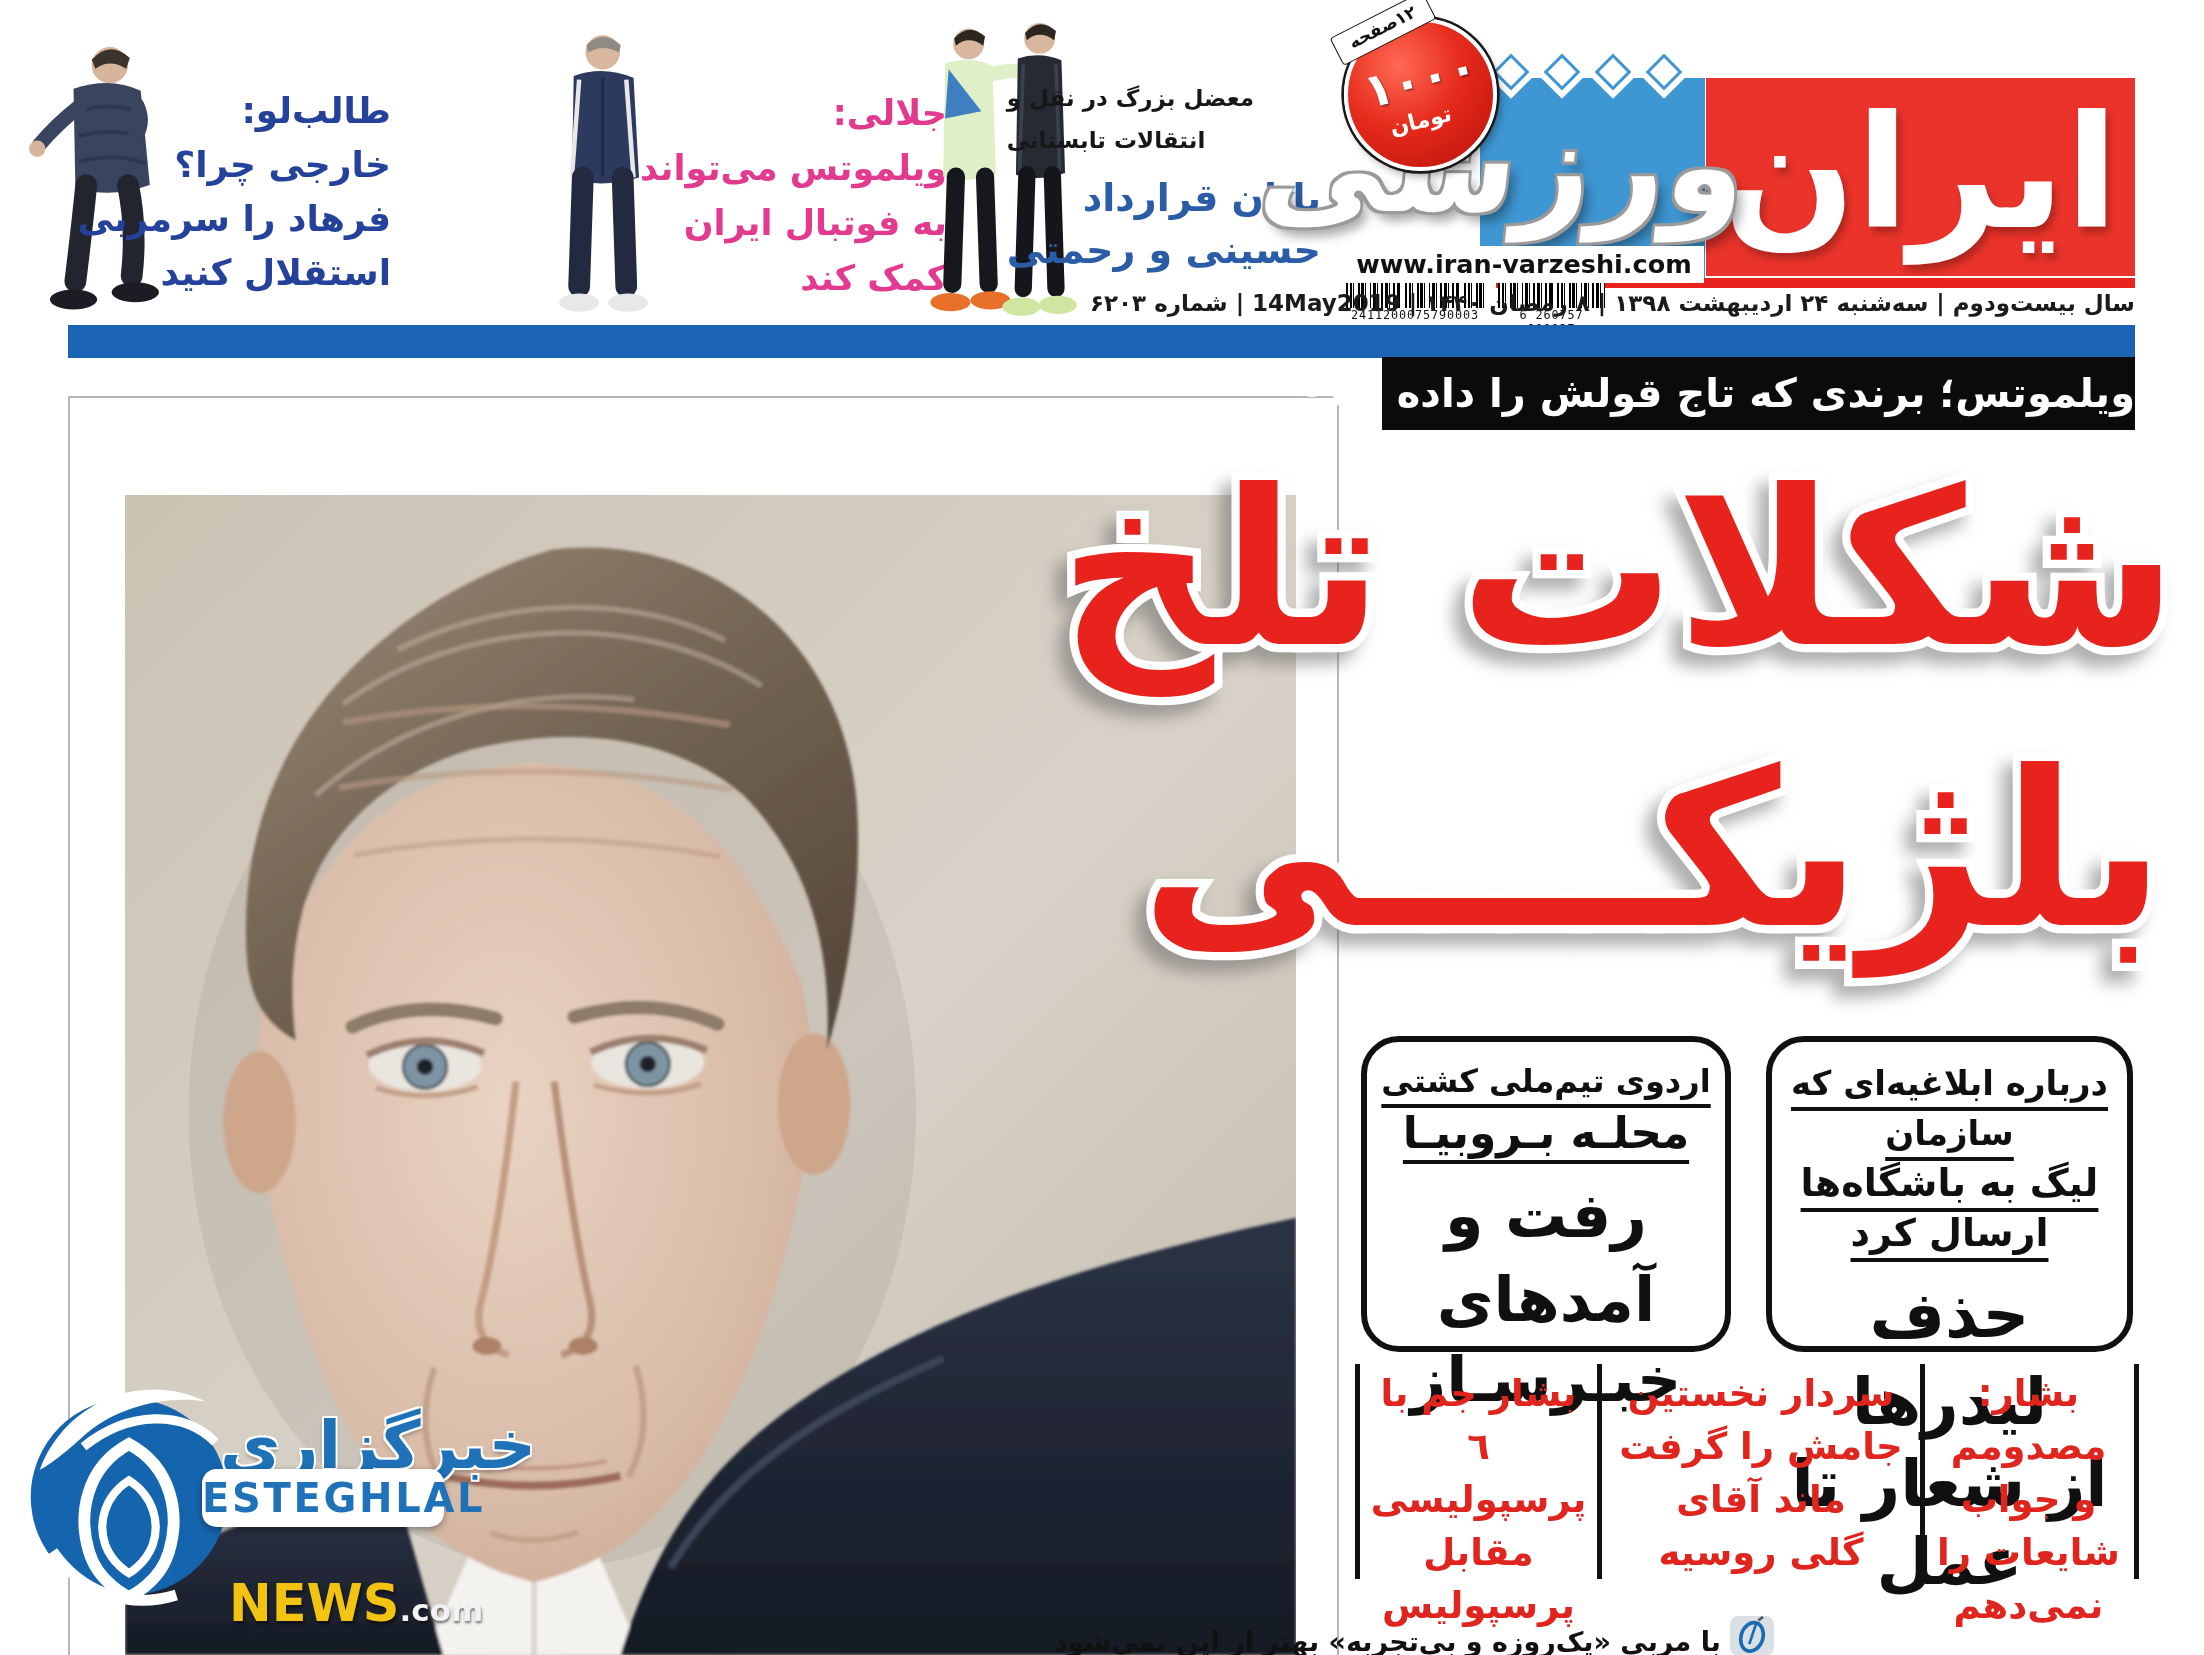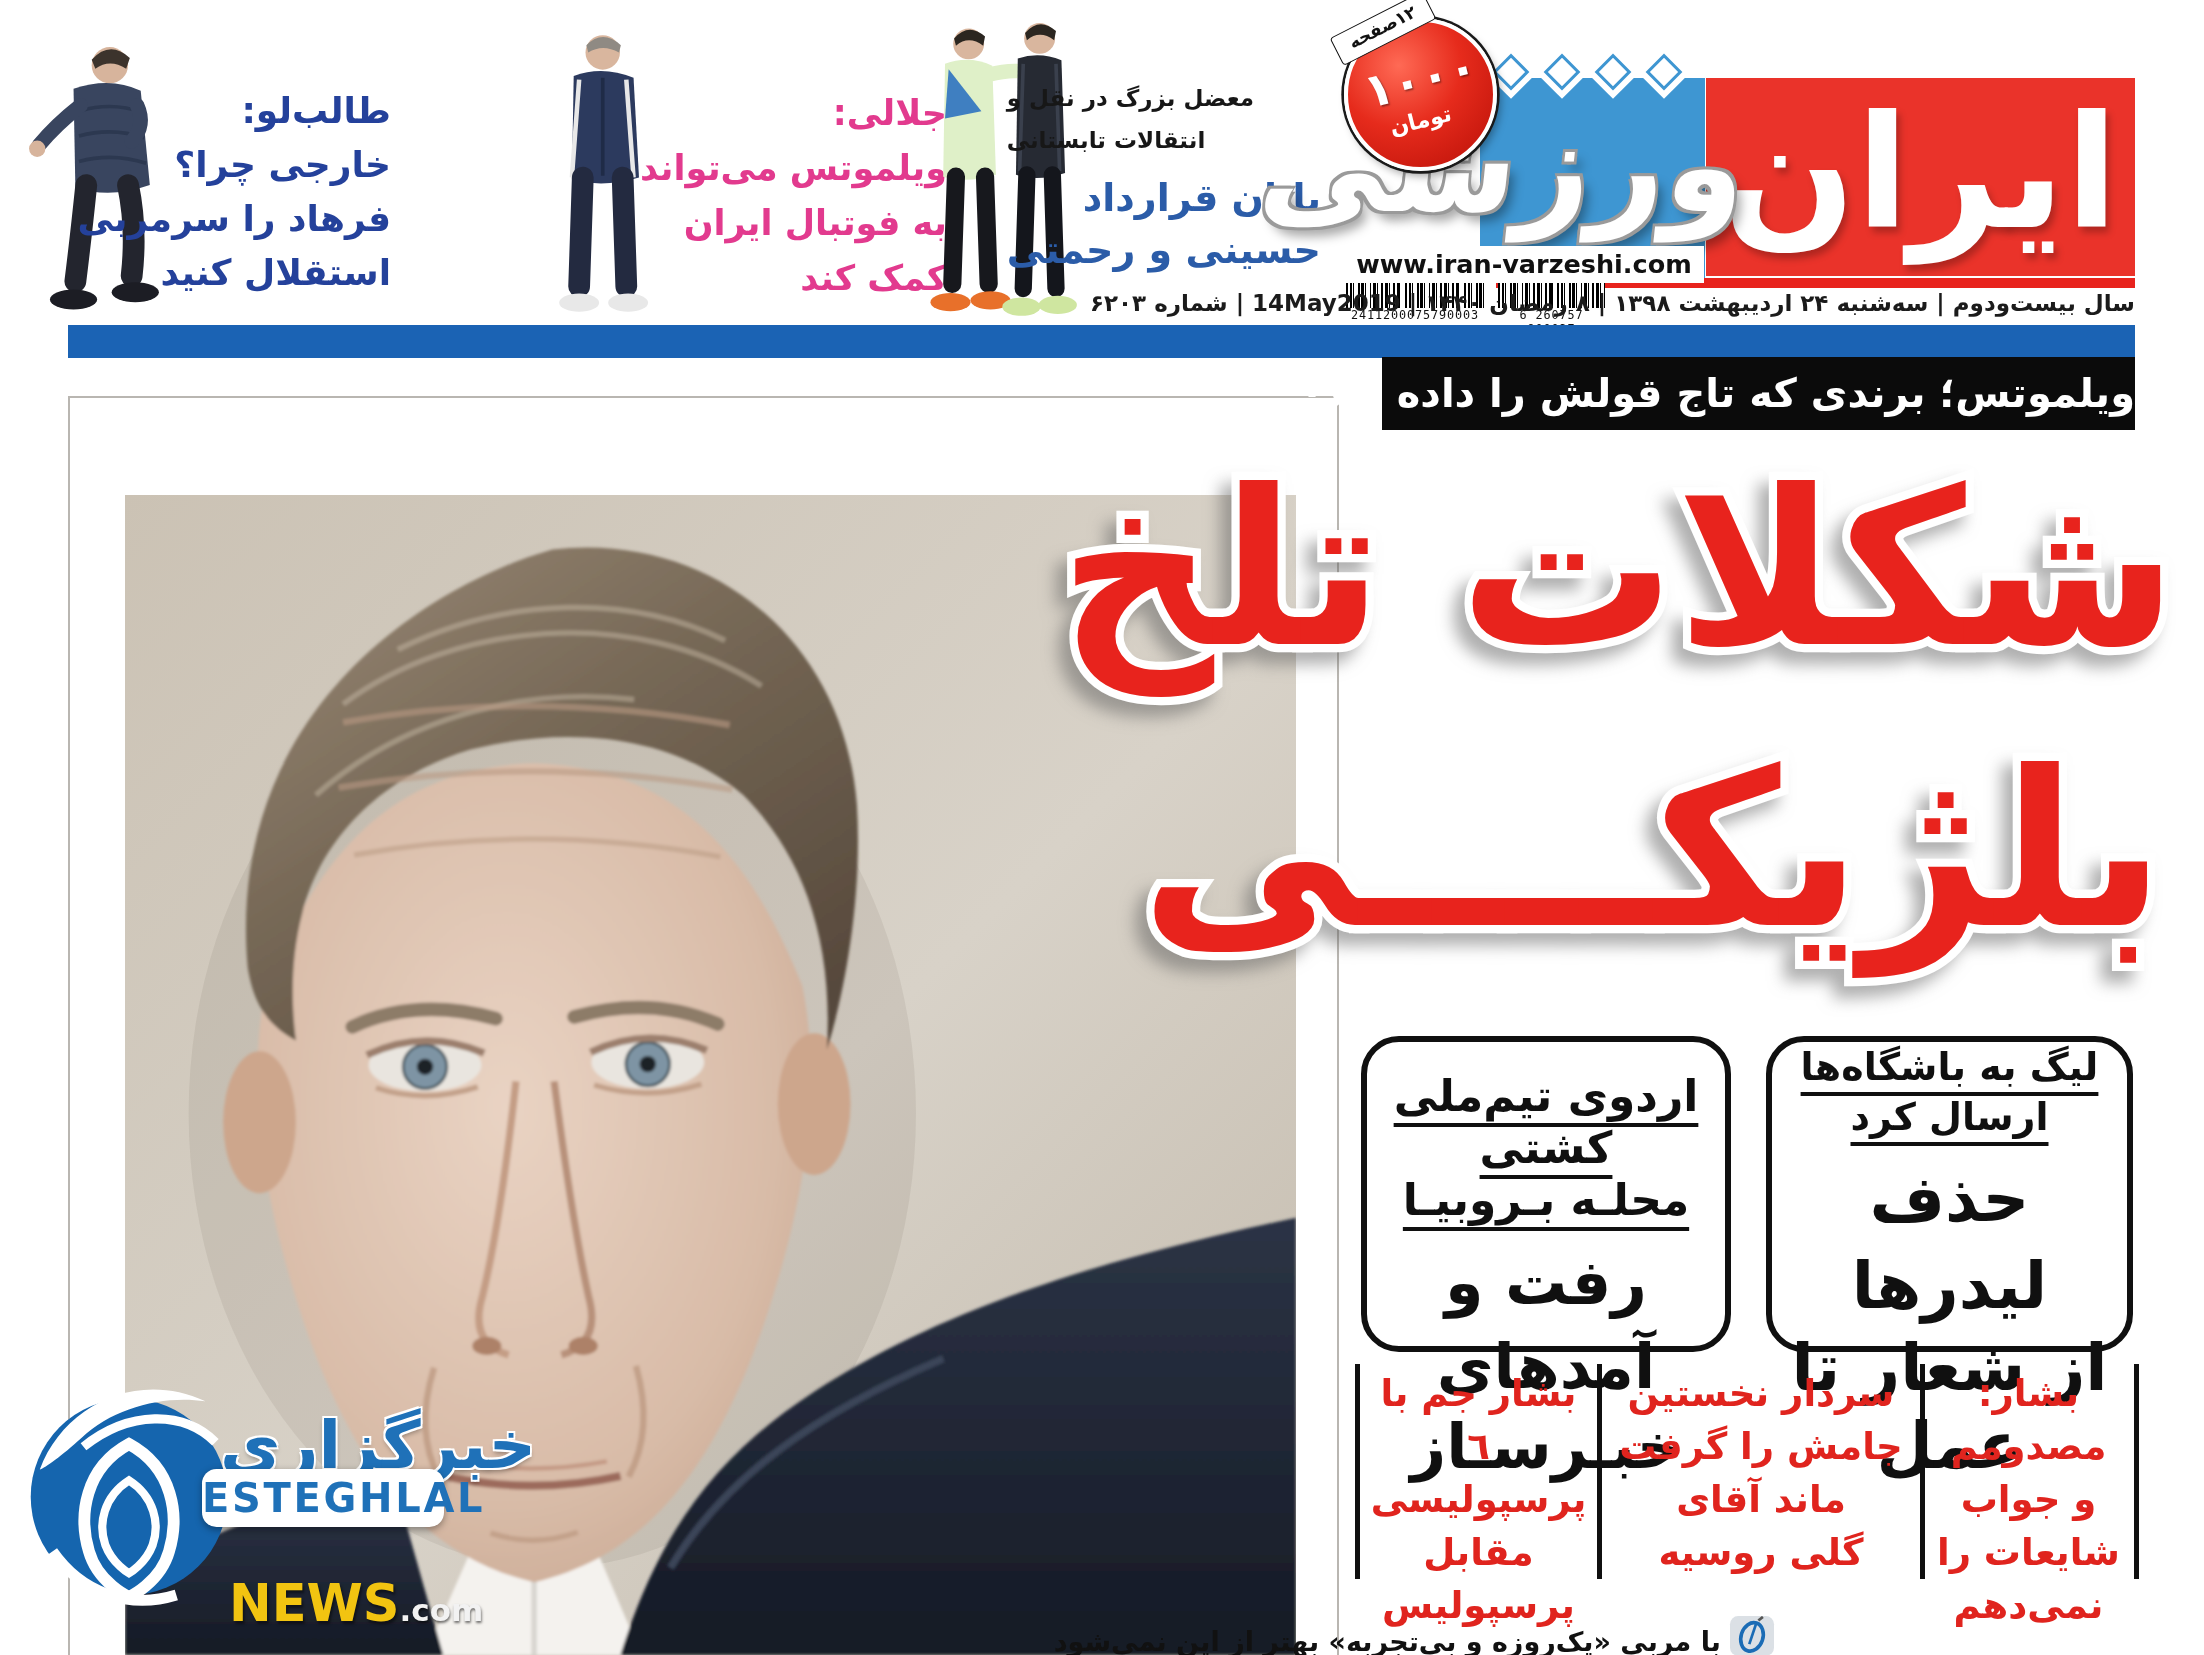--- a/index.html
+++ b/index.html
@@ -258,27 +258,28 @@
 <div class="abs red-wrap" style="right:27px;top:435px;z-index:4;">
   <span class="stroke">شکلات تلخ</span>
   <span class="fill">شکلات تلخ</span>
 </div>
 <div class="abs red-wrap" style="right:40px;top:716px;z-index:4;">
   <span class="stroke">بلژیکــــی</span>
   <span class="fill">بلژیکــــی</span>
 </div>
 
 <div class="abs news-box rtl ctr" style="left:1361px;top:1036px;width:358px;height:304px;">
-  <div class="box-kick" style="font-size:44px;line-height:52px;margin-top:28px;">اردوی تیم‌ملی کشتی</div>
+  <div class="box-kick" style="font-size:32px;line-height:52px;margin-top:13px;">اردوی تیم‌ملی کشتی</div>
   <div class="box-kick" style="font-size:44px;line-height:52px;">محلـه بـروبیـا</div>
   <div class="box-head" style="font-size:62px;line-height:84px;margin-top:14.5px;">رفت و آمدهای</div>
   <div class="box-head" style="font-size:62px;line-height:76px;">خبـرسـاز</div>
 </div>
 
 <div class="abs news-box rtl ctr" style="left:1766px;top:1036px;width:355px;height:304px;">
+  <div class="box-kick" style="font-size:34px;line-height:50px;margin-top:16.4px;">درباره ابلاغیه‌ای که سازمان</div>
   <div class="box-kick" style="font-size:38px;line-height:50px;">لیگ به باشگاه‌ها ارسال کرد</div>
   <div class="box-head" style="font-size:65px;line-height:87px;margin-top:12.7px;">حذف لیدرها</div>
   <div class="box-head" style="font-size:65px;line-height:78px;">از شعار تا عمل</div>
 </div>
 
 <div class="abs vrule" style="left:1355px;top:1364px;height:215px;"></div>
 <div class="abs vrule" style="left:1597px;top:1364px;height:215px;"></div>
 <div class="abs vrule" style="left:1920px;top:1364px;height:215px;"></div>
 <div class="abs vrule" style="left:2134px;top:1364px;height:215px;"></div>
 

